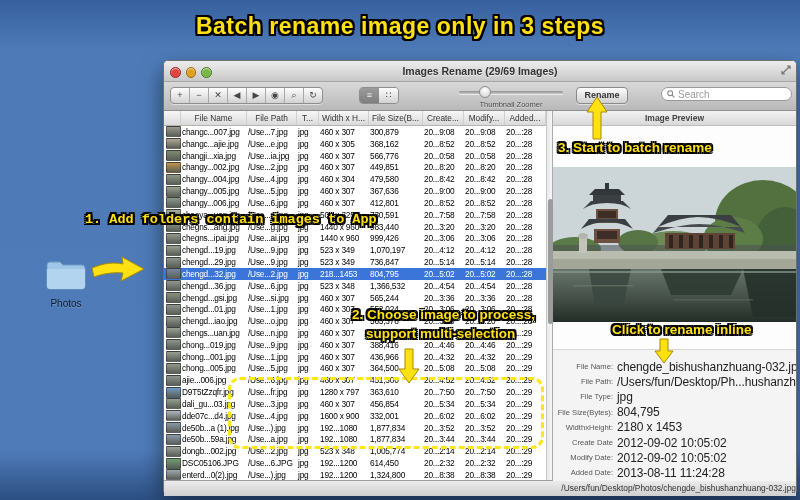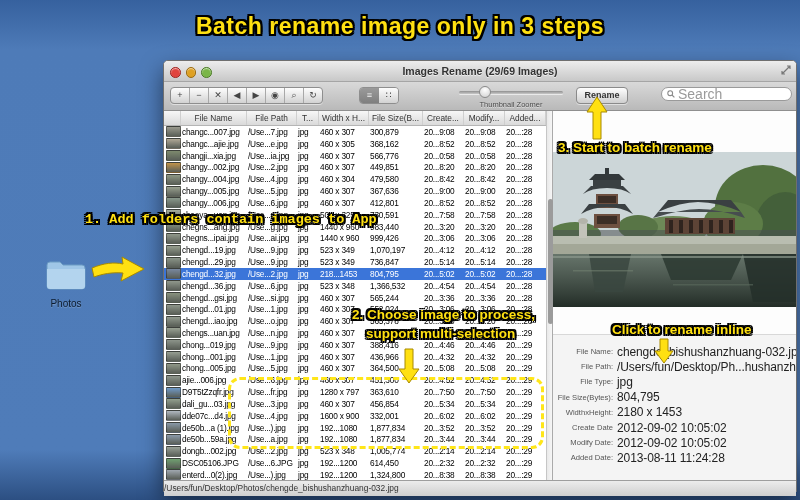--- a/index.html
+++ b/index.html
@@ -65,21 +65,21 @@
   .zoomer-label{position:absolute;left:262px;top:18px;width:170px;text-align:center;font-size:7.5px;color:#4c4c4c;text-shadow:0 1px 0 rgba(255,255,255,.5);}
   .rename-btn{
     position:absolute;left:412px;top:5px;width:50px;height:15px;border:1px solid #8a8a8a;border-radius:4px;
     background:linear-gradient(#fefefe,#cfcfcf);font-size:9px;font-weight:bold;color:#333;text-align:center;line-height:14px;
     box-shadow:0 1px 0 rgba(255,255,255,.5);
   }
   .search{
     position:absolute;left:497px;top:5px;width:131px;height:14px;border:1px solid #9a9a9a;border-radius:8px;
     background:#fff;display:flex;align-items:center;padding:0 5px;box-sizing:border-box;gap:3px;
   }
-  .search .ph{font-size:14px;color:#9a9a9a;}
+  .search .ph{font-size:10px;color:#9a9a9a;}
   
   .content{display:flex;height:369px;}
   .tablewrap{width:388px;display:flex;flex-direction:column;background:#fff;}
   .thead{
     display:grid;grid-template-columns:17px 66px 50px 22px 50px 54px 41px 41px 41px;
     height:14px;background:linear-gradient(#f7f7f7,#dadada);border-bottom:1px solid #b5b5b5;flex:0 0 auto;
   }
   .thead span{font-size:8.3px;color:#333;text-align:center;line-height:14px;border-right:1px solid #cfcfcf;overflow:hidden;white-space:nowrap;}
   .tbody{flex:1;overflow:hidden;}
   .trow{
@@ -100,21 +100,21 @@
   .photo{height:155px;flex:0 0 auto;position:relative;}
   .photo svg{display:block;}
   .panel-gap2{height:27px;background:#fdfdfd;border-bottom:1px solid #d8d8d8;flex:0 0 auto;}
   .meta{flex:1;background:#f4f4f4;padding-top:9px;}
   .meta-row{display:flex;height:15.2px;align-items:center;}
   .meta-label{width:60px;text-align:right;font-size:7.6px;color:#555;flex:0 0 auto;}
   .meta-value{font-size:12px;color:#222;padding-left:4px;white-space:nowrap;overflow:hidden;letter-spacing:-0.1px;}
   
   .statusbar{
     height:15px;background:linear-gradient(#ececec,#cfcfcf);border-top:1px solid #9e9e9e;
-    text-align:left;font-size:8.4px;color:#333;line-height:14px;
+    text-align:right;font-size:8.4px;color:#333;line-height:14px;
   }
 </style>
 </head>
 <body>
 
 <div class="folder">
   <svg width="44" height="34" viewBox="0 0 44 34">
     <path d="M3 7 Q3 4 6 4 L16 4 L19 7 L38 7 Q41 7 41 10 L41 28 Q41 31 38 31 L6 31 Q3 31 3 28 Z" fill="#9fc6e7" stroke="#6d9cc4" stroke-width="1"></path>
     <path d="M3 11 L41 11 L41 28 Q41 31 38 31 L6 31 Q3 31 3 28 Z" fill="#b3d4ee"></path>
   </svg>
@@ -568,20 +568,21 @@
             <span class="c">20...8:38</span>
             <span class="c">20...:29</span>
           </div>
         </div>
     </div>
     <div class="vscroll">
         <div class="sthumb"></div>
       </div>
 
     <div class="panel">
+      <div class="panel-head">Image Preview</div>
       <div class="panel-gap1"></div>
       <div class="photo">
         <svg width="243" height="155" viewBox="0 0 243 155" preserveAspectRatio="none">
           <rect width="243" height="155" fill="#ccd6d8"></rect>
 
           <ellipse cx="210" cy="55" rx="48" ry="42" fill="#52713f"></ellipse>
           <ellipse cx="232" cy="75" rx="30" ry="35" fill="#44603a"></ellipse>
           <ellipse cx="180" cy="72" rx="30" ry="22" fill="#5d7d47"></ellipse>
           <ellipse cx="120" cy="78" rx="35" ry="14" fill="#6d8a57"></ellipse>
           <ellipse cx="22" cy="82" rx="26" ry="12" fill="#5a7a48"></ellipse>

